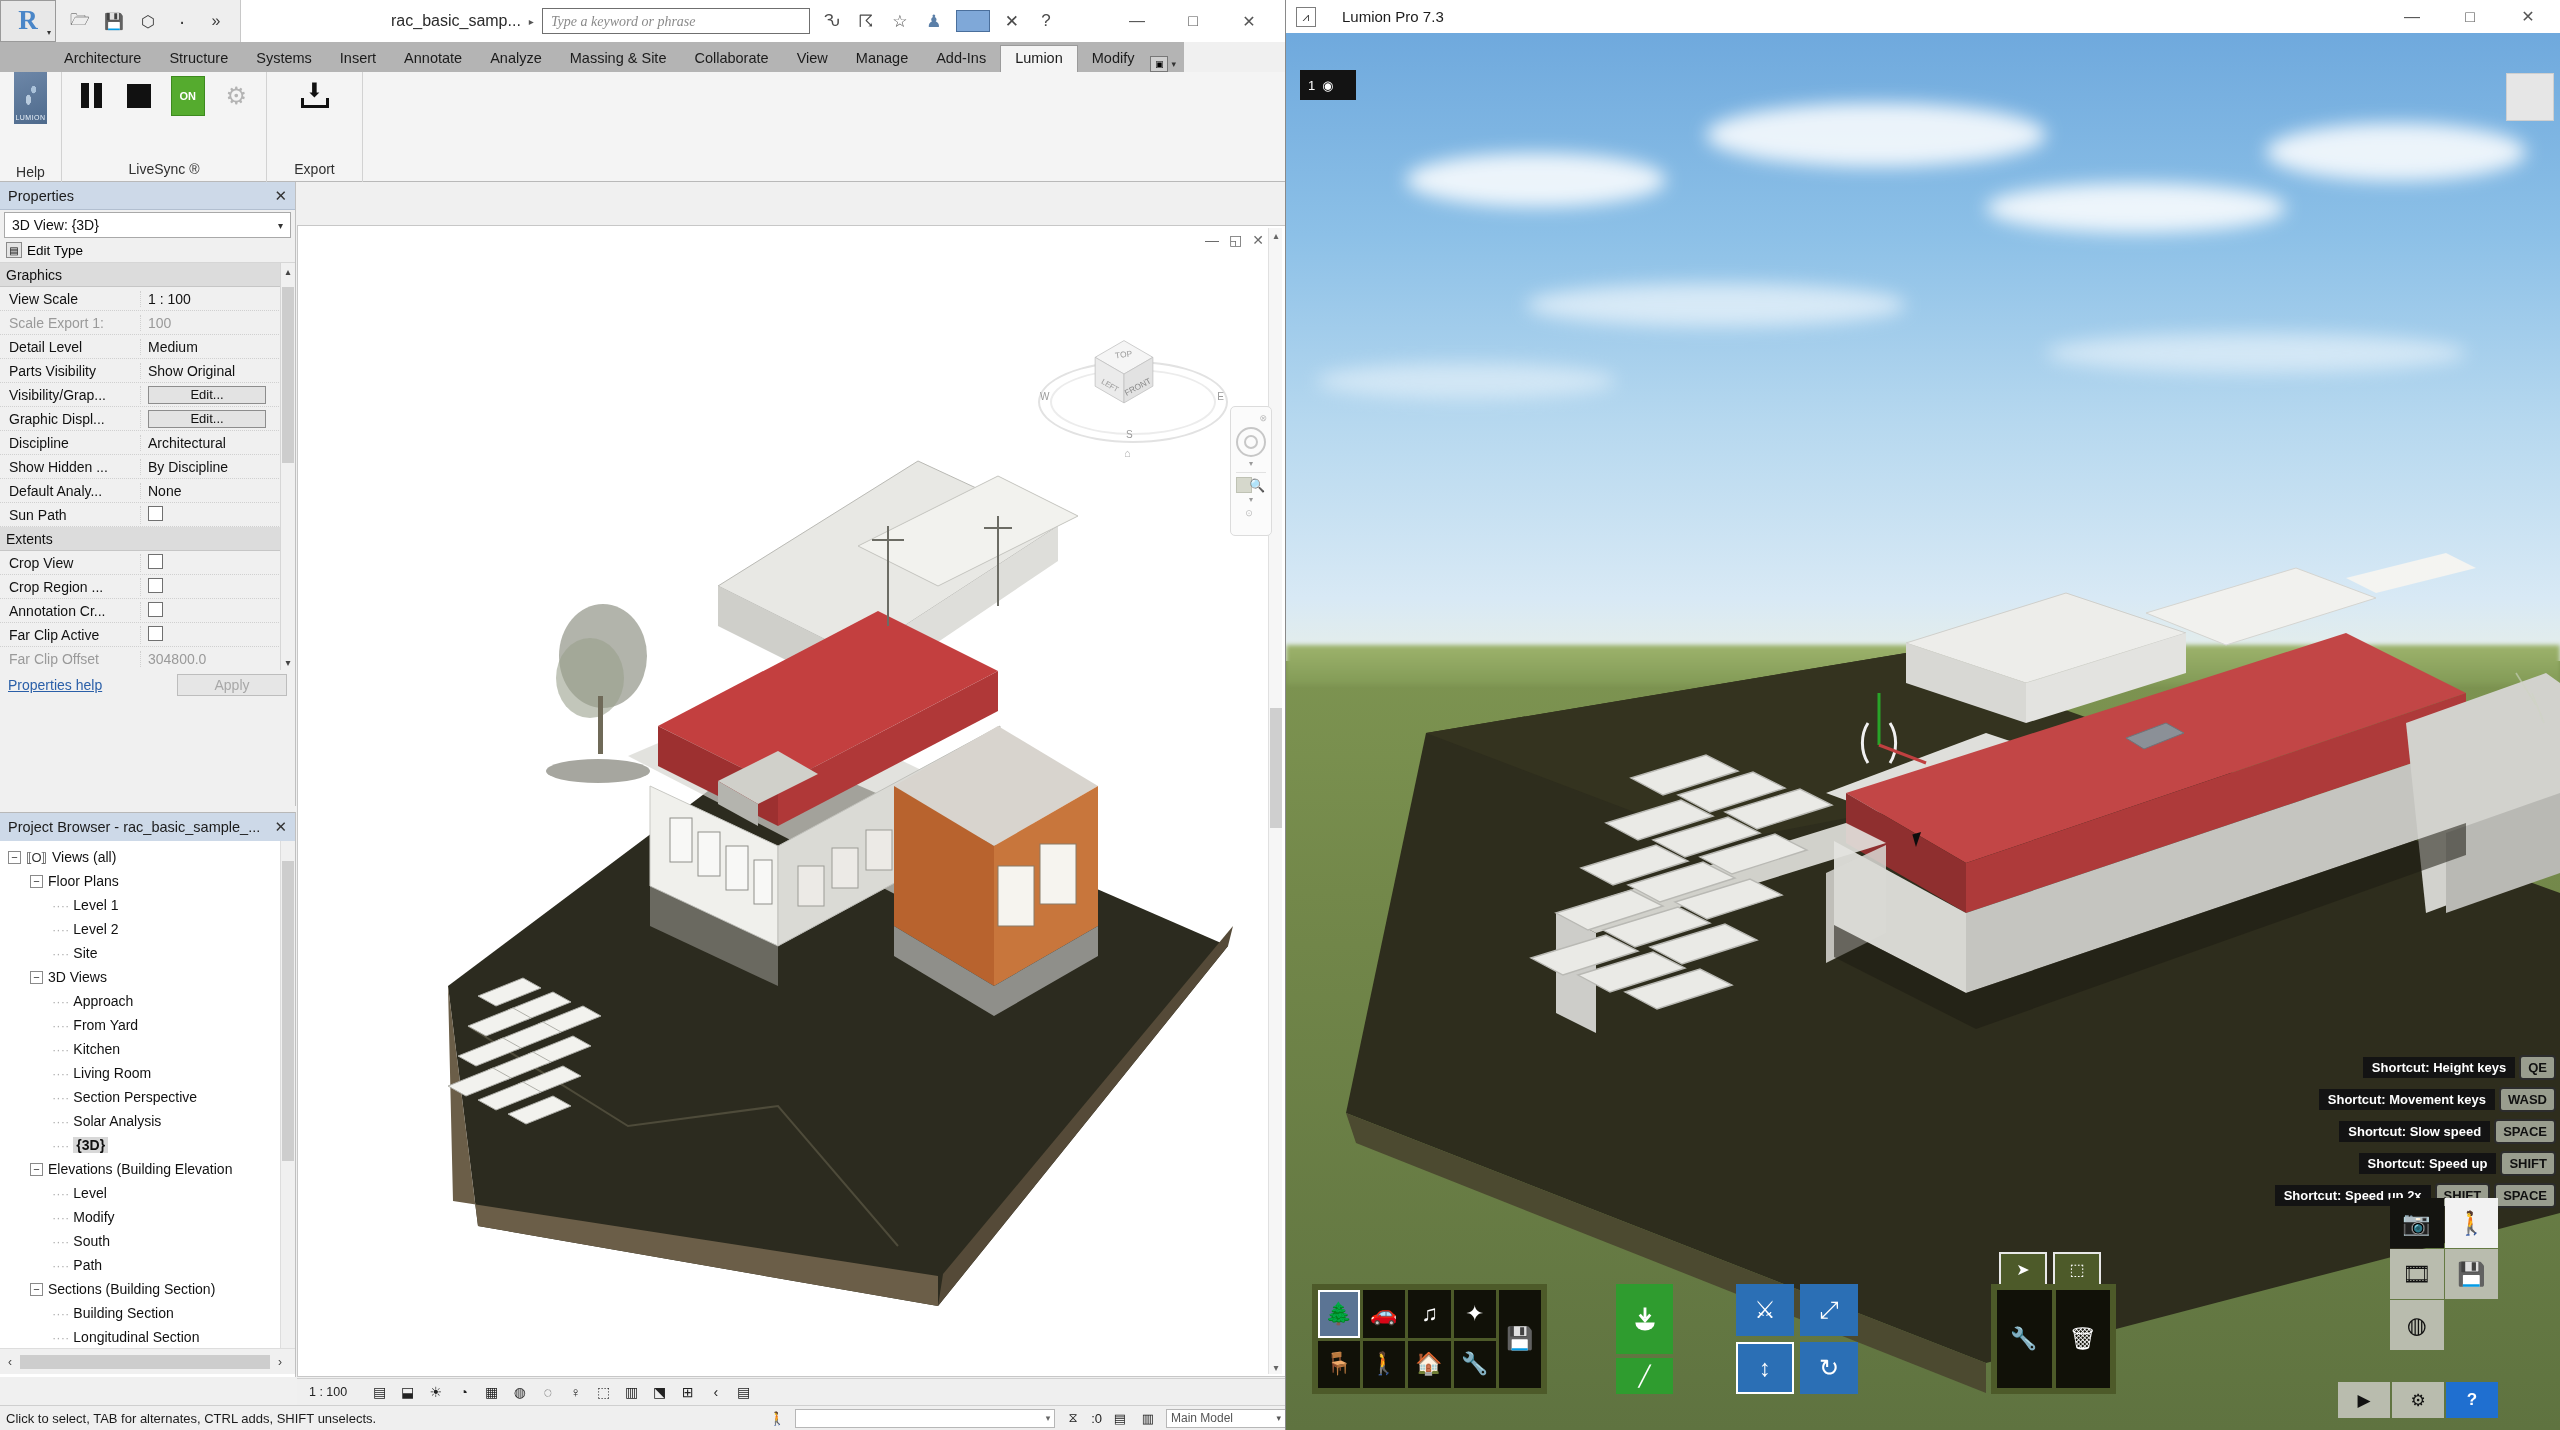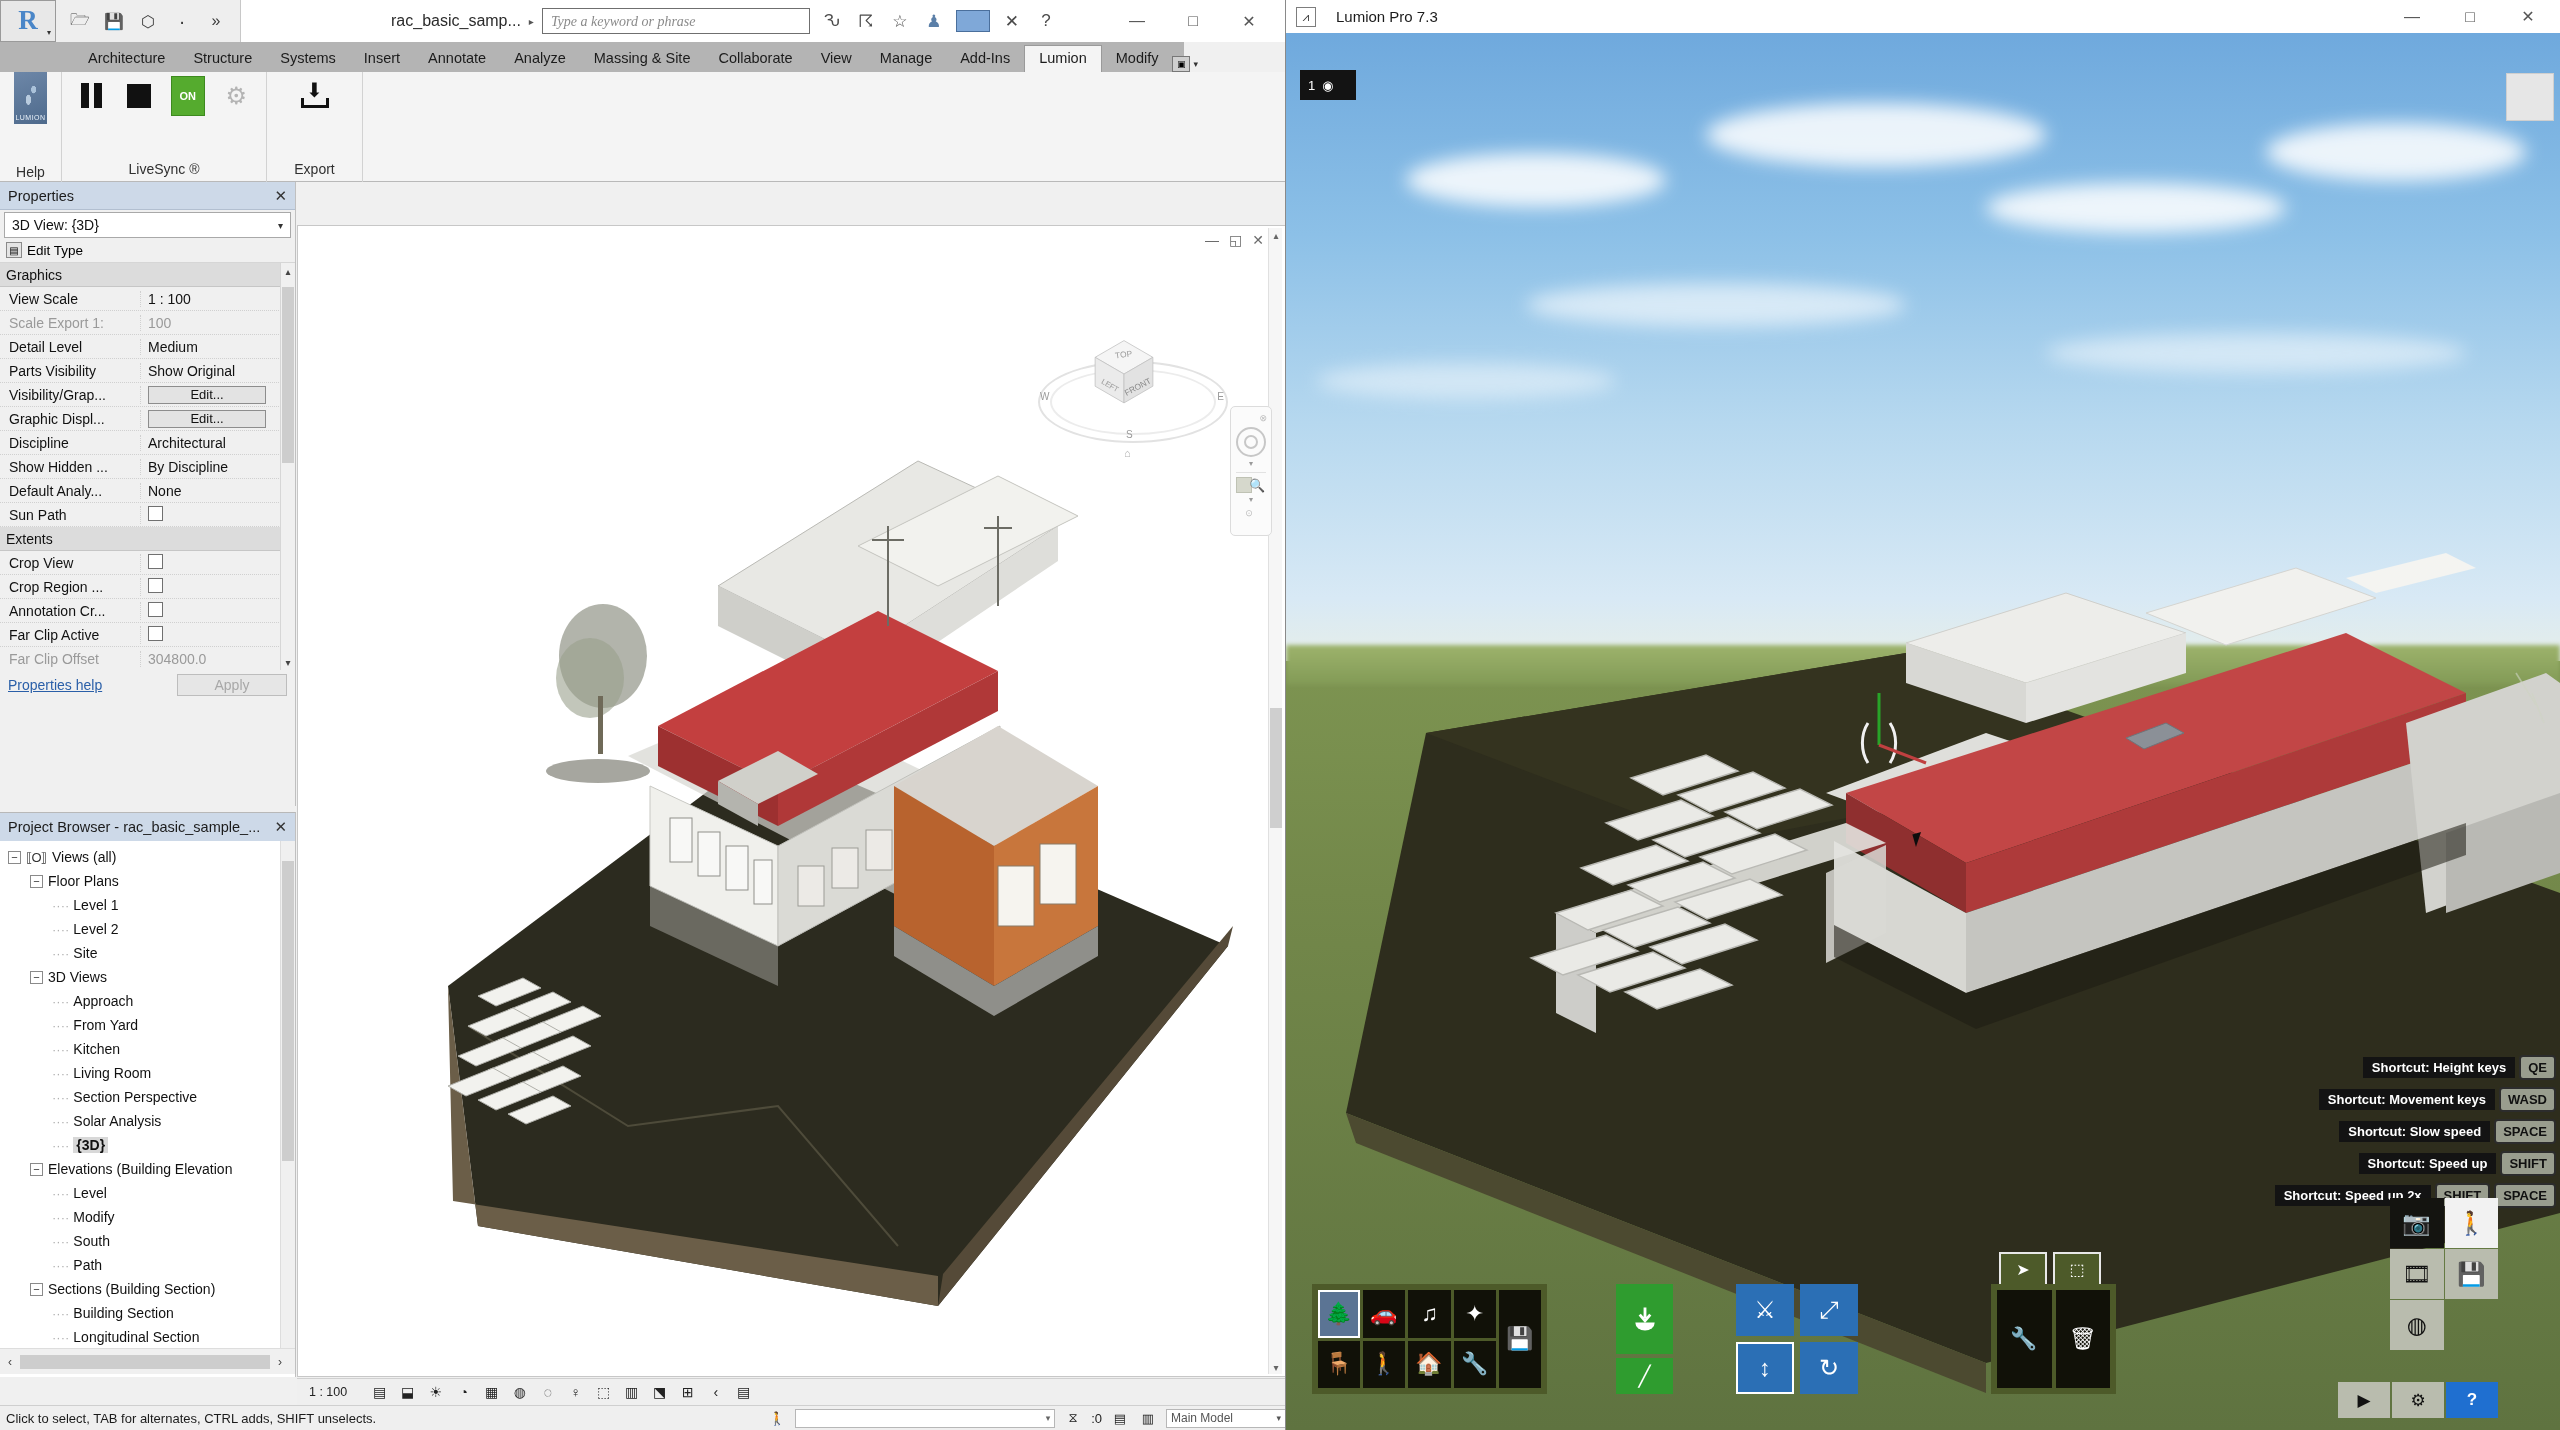--- a/index.html
+++ b/index.html
@@ -33,21 +33,21 @@
   .ti{ width:24px; height:24px; display:flex;align-items:center;justify-content:center;
        font-size:17px; color:#4b4b4b;}
   .ti.blue{ color:#5b7fa8; }
   .ti.sq{ width:34px;height:22px;background:#7fa8d8;border:1px solid #4a6f9c;}
   .r-wbtns{ position:absolute; right:8px; top:0; height:42px; display:flex; align-items:center; gap:34px;
      padding-right:18px;}
   .r-wb{ font-size:16px; color:#555; width:22px; text-align:center; }
 
   
   .r-tabs{ position:absolute; left:0; top:42px; width:1184px; height:30px; background:#b4b4b4;
-     display:flex; align-items:flex-end; padding-left:74px; }
+     display:flex; align-items:flex-end; padding-left:50px; }
   .r-tab{ font-size:14.5px; color:#1b1b1b; padding:4px 14px 6px 14px; white-space:nowrap; }
   .r-tab.active{ background:#f4f4f4; border:1px solid #9a9a9a; border-bottom:none; }
   .r-tabend{ margin-left:auto; padding-right:8px; display:flex;align-items:center;gap:3px; }
   .r-tabend .bx{ width:18px;height:16px;border:1px solid #777;background:#cfcfcf;font-size:9px;
      display:flex;align-items:center;justify-content:center;}
 
   
   .r-ribbon{ position:absolute; left:0; top:72px; width:1286px; height:110px;
      background:#f4f4f4; border-bottom:1px solid #b9b9b9; }
   .rp{ position:absolute; top:0; height:110px; border-right:1px solid #d2d2d2;
@@ -188,21 +188,21 @@
   .st-mm{ width:120px;height:19px;background:#fff;border:1px solid #b7b7b7;
      display:flex;align-items:center;padding:0 4px;font-size:12px;color:#555;}
 
   
   #lumion{ position:absolute; left:1286px; top:0; width:1274px; height:1430px; overflow:hidden;
      background:#000; }
   .l-titlebar{ position:absolute;left:0;top:0;width:1274px;height:33px;background:#fff;
      display:flex;align-items:center;padding-left:10px;}
   .l-ic{ width:20px;height:20px;border:1px solid #7d7d7d;background:#fff;
      display:flex;align-items:center;justify-content:center;font-size:12px;color:#333;}
-  .l-title{ margin-left:20px; font-size:15px; color:#1b1b1b;}
+  .l-title{ margin-left:26px; font-size:15px; color:#1b1b1b;}
   .l-wbtns{ margin-left:auto; display:flex; align-items:center; gap:38px; padding-right:22px;}
   .l-wb{ font-size:16px;color:#555; width:20px;text-align:center;}
 
   .l-view{ position:absolute; left:0; top:33px; width:1274px; height:1397px; overflow:hidden;
      background:linear-gradient(#7fb4e0 0%, #9ecbea 26%, #c6e0f2 44%, #86a05c 44%, #6f8a46 100%); }
 
   
   .sky{ position:absolute;left:0;top:0;width:1274px;height:628px;
      background:linear-gradient(#6fa9dd 0%, #8cc0e7 32%, #b6d8ef 62%, #d8e9f5 90%, #e6eee9 100%);}
   .cloud{ position:absolute; background:#fff; border-radius:50%; filter:blur(9px); opacity:.85;}

